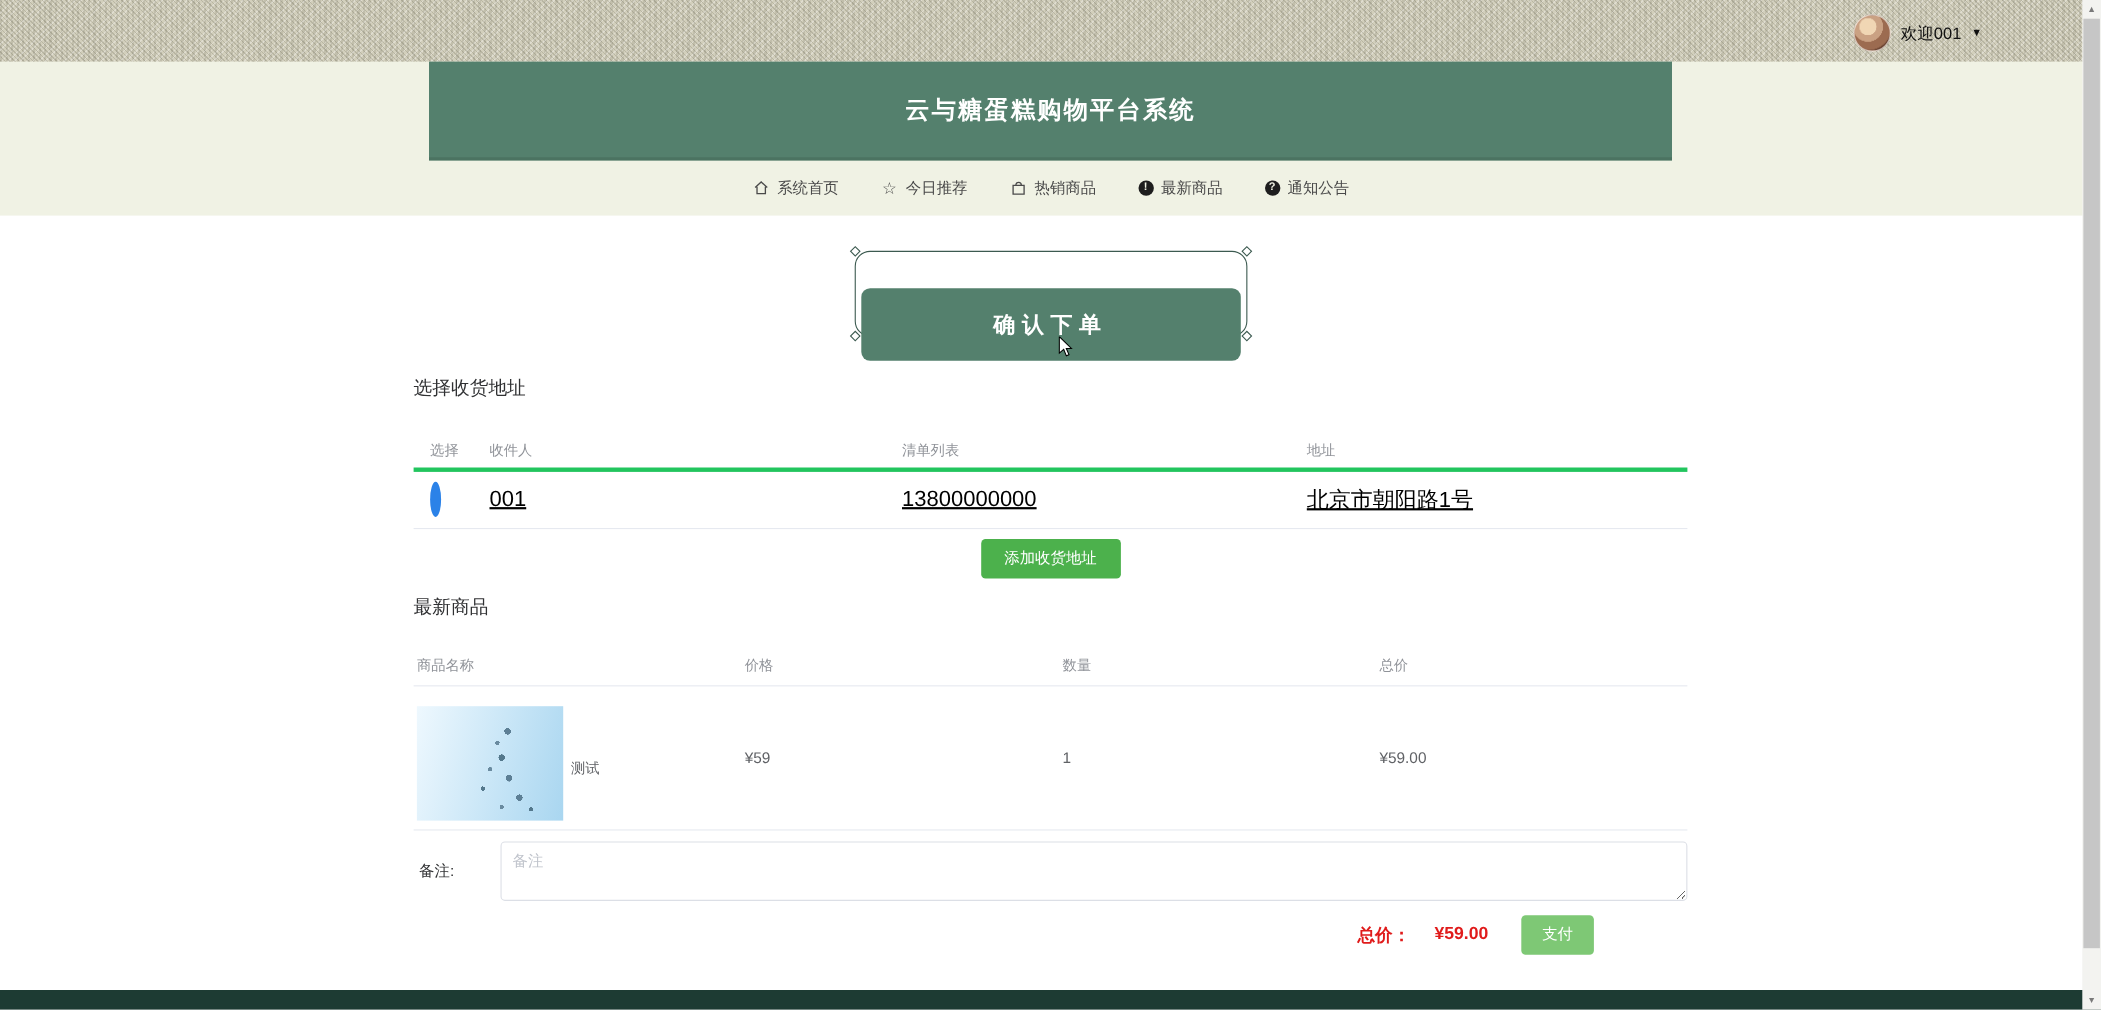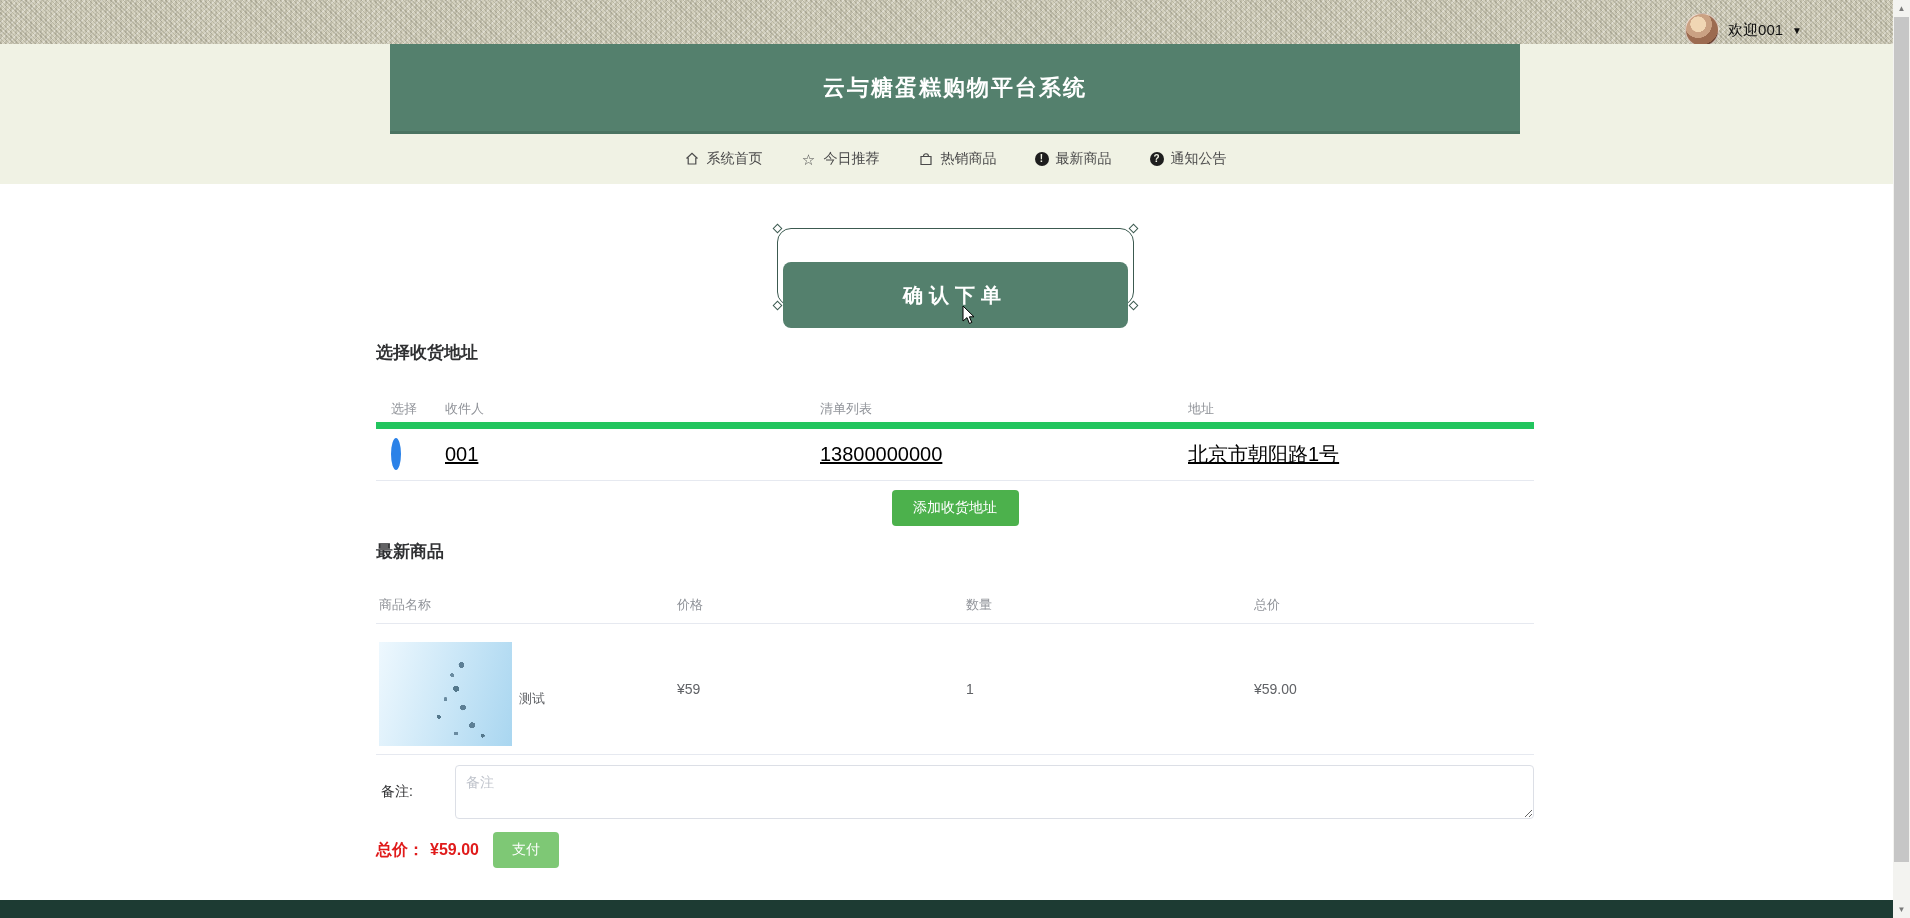--- a/index.html
+++ b/index.html
@@ -16,21 +16,21 @@
       repeating-linear-gradient(90deg, rgba(90,88,70,.14) 0 2px, transparent 2px 5px);
   }
   .user-block{ position:absolute; top:0; right:108px; height:60px; display:flex; align-items:center; gap:9px; cursor:pointer; }
   .avatar{ width:34px; height:34px; border-radius:50%;
     background:radial-gradient(circle at 38% 32%, #f0d6b4 0 26%, #caa183 27% 46%, #9c6b50 47% 72%, #6e4634 73% 100%);
     border:1px solid rgba(255,255,255,.6); }
   .welcome{ font-size:15px; color:#111; }
   .caret{ font-size:10px; color:#111; }
 
   
-  .band{ position:absolute; top:44px; left:0; width:1910px; height:140px; background:#f0f2e4; }
+  .band{ position:absolute; top:56px; left:0; width:1910px; height:140px; background:#f0f2e4; }
   .banner{ position:absolute; left:50%; transform:translateX(-50%); top:0; width:1130px; height:90px;
     background:#54806d; border-bottom:3px solid rgba(0,0,0,.10);
     display:flex; align-items:center; justify-content:center; }
   .banner-title{ color:#fff; font-size:22px; font-weight:bold; letter-spacing:2px; }
   .navrow{ position:absolute; top:90px; left:0; width:1910px; height:50px;
     display:flex; align-items:center; justify-content:center; gap:38px; }
   .nav-item{ display:flex; align-items:center; gap:7px; font-size:14px; color:#4a4a4a; cursor:pointer; }
   .nav-icon{ width:16px; height:16px; display:inline-flex; align-items:center; justify-content:center; }
   .nav-icon svg{ display:block; }
   .glyph-star{ font-size:15px; color:#4a4a4a; line-height:1; }
@@ -44,27 +44,27 @@
     border:1px solid #3c5a50; border-radius:14px; padding:5px; background:#fff; }
   .confirm-inner{ width:100%; height:100%; background:#54806d; border-radius:8px;
     display:flex; align-items:center; justify-content:center;margin-top:28px; }
   .confirm-inner span{ color:#fff; font-size:20px; font-weight:bold; letter-spacing:6px; }
   .notch{ position:absolute; width:7px; height:7px; background:#fff; border:1px solid #3c5a50; transform:rotate(45deg); }
   .notch.tl{ left:-4px; top:-4px; } .notch.tr{ right:-4px; top:-4px; }
   .notch.bl{ left:-4px; bottom:-4px; } .notch.br{ right:-4px; bottom:-4px; }
 
   .cursor{ position:absolute; left:586px; top:106px; width:16px; height:20px; pointer-events:none; }
 
-  h2.sec{ margin-top:36px; font-size:17px; font-weight:bold; color:#303133; line-height:22px; }
+  h2.sec{ margin-top:36px; font-size:17px; font-weight:normal; color:#303133; line-height:22px; }
   h2.sec.cart{ margin-top:15px; }
 
   
   .addr-table{ margin-top:31px; }
   .addr-head, .addr-row{ display:grid; grid-template-columns:54px 375px 368px 1fr; padding-left:15px; align-items:center; }
-  .addr-head{ height:34px; border-bottom:7px solid #22c55e; font-size:13px; color:#909399; }
+  .addr-head{ height:34px; border-bottom:4px solid #22c55e; font-size:13px; color:#909399; }
   .addr-row{ height:52px; border-bottom:1px solid #e6e9f0; font-size:20px; color:#000000;text-decoration:underline; }
   .radio{ width:16px; height:16px; border-radius:50%; border:5px solid #2b82e8; background:#fff; cursor:pointer; }
 
   .btn-add{ display:block; margin:9px auto 0; width:127px; height:36px; background:#4cb14c; color:#fff;
     border:none; border-radius:4px; font-size:14px; font-family:inherit; cursor:pointer; }
 
   
   .cart-head, .cart-row{ display:grid; grid-template-columns:298px 289px 288px 1fr; padding-left:3px; }
   .cart-head{ margin-top:23px; height:38px; align-items:center; border-bottom:1px solid #e6e9f0; font-size:13px; color:#909399; }
   .cart-row{ height:131px; border-bottom:1px solid #e6e9f0; font-size:14px; color:#606266; align-items:center; }
@@ -85,21 +85,21 @@
   .prod-name{ font-size:13px; color:#606266; margin-top:10px; }
 
   
   .remark-row{ margin-top:10px; display:flex; align-items:center; }
   .remark-label{ width:79px; padding-left:5px; font-size:14px; color:#303133; }
   .remark-input{ flex:1; height:54px; border:1px solid #dcdfe6; border-radius:4px; padding:8px 10px;
     font-size:14px; font-family:inherit; color:#0369a1; resize:both; }
   .remark-input::placeholder{ color:#c0c4cc; }
 
   
-  .checkout-row{ margin-top:13px; display:flex; align-items:center; gap:14px; padding-right:85px; }
+  .checkout-row{ margin-top:13px; display:flex; align-items:center; justify-content:flex-end; gap:30px; padding-right:85px; }
   .total-text{ font-size:16px; font-weight:bold; color:#e01b1b; }
   .btn-pay{ width:66px; height:36px; background:#7ec875; color:#fff; border:none; border-radius:4px;
     font-size:14px; font-family:Liberation Sans, sans-serif; cursor:pointer; }
 
   
   .footer{ position:absolute; left:0; bottom:0; width:1910px; height:18px; background:#1d3b33; }
 
   
   .scrollbar{ position:absolute; top:0; right:0; width:17px; height:918px; background:#f3f3f0; }
   .sb-arrow{ position:absolute; left:0; width:17px; height:17px; display:flex; align-items:center; justify-content:center;

